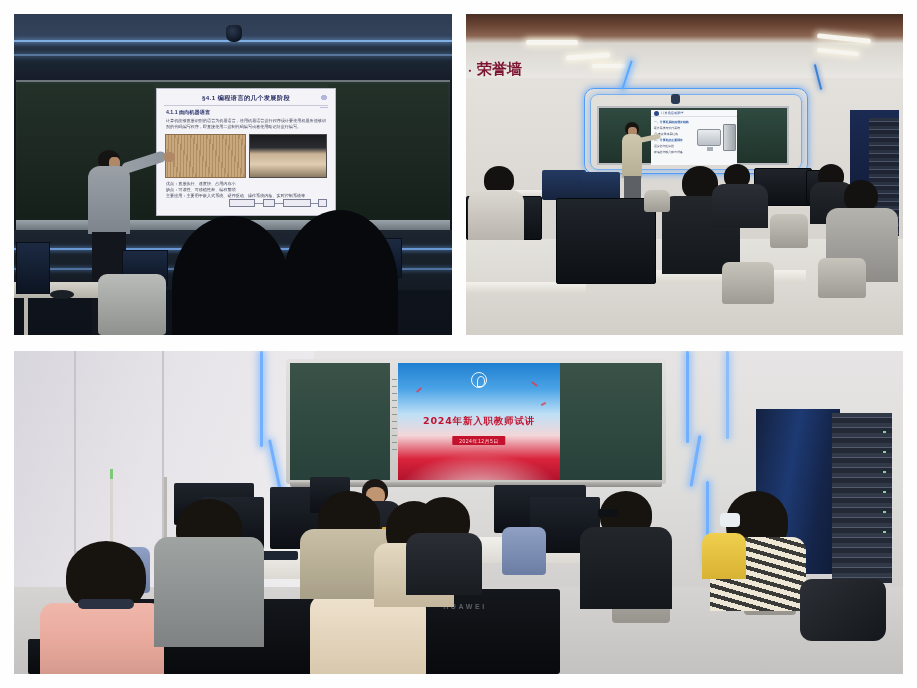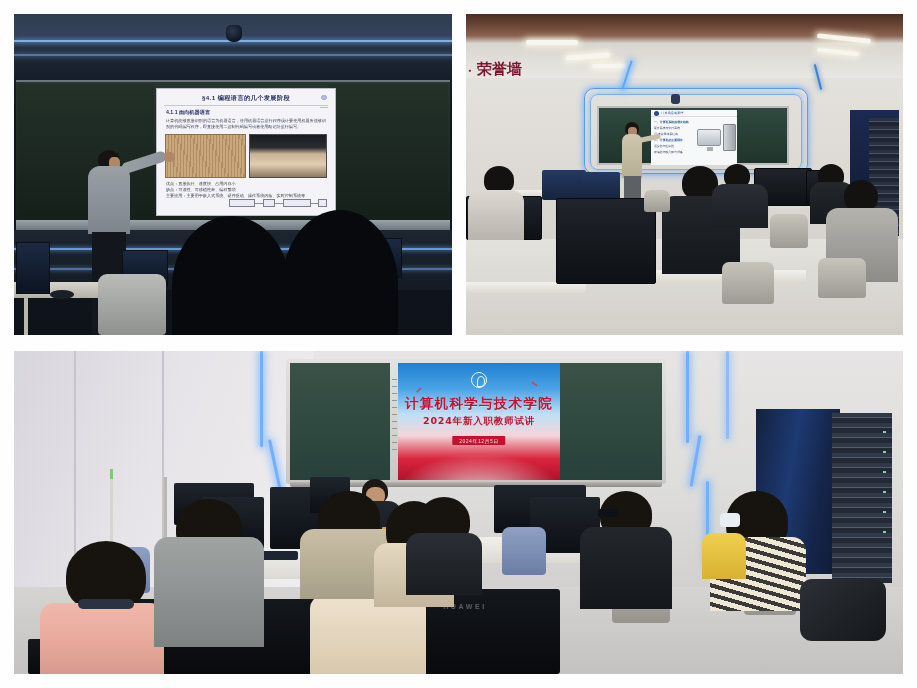--- a/index.html
+++ b/index.html
@@ -368,21 +368,20 @@
 
       <div class="boardframe">
         <div class="greenboard gb-left"></div>
         <div class="greenboard gb-right"></div>
         <div class="gb-ctrl"></div>
         <div class="slide3">
           <div class="deco" style="left:18px;top:26px;width:6px;height:2px;transform:rotate(-40deg)"></div>
           <div class="deco" style="right:22px;top:20px;width:7px;height:2px;transform:rotate(35deg)"></div>
           <div class="deco" style="right:14px;top:40px;width:5px;height:2px;transform:rotate(-25deg)"></div>
           <div class="emblem"></div>
-          <div class="t1">计算机科学与技术学院</div>
           <div class="t2">2024年新入职教师试讲</div>
           <div class="badge">2024年12月5日</div>
           <div class="ribbon"></div>
         </div>
       </div>
       <div class="boardtray"></div>
 
       <div class="cabinet3"></div>
       <div class="rack3">
         <div class="led" style="top:18px"></div>

